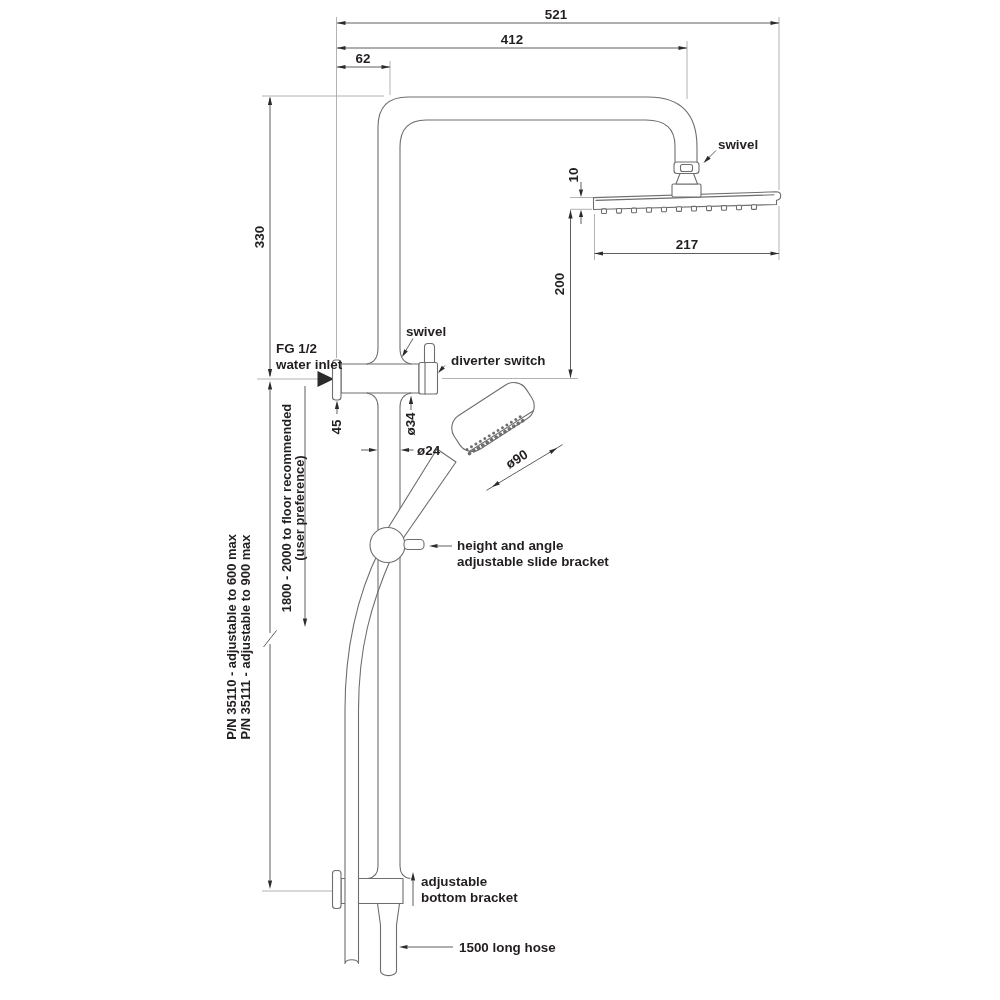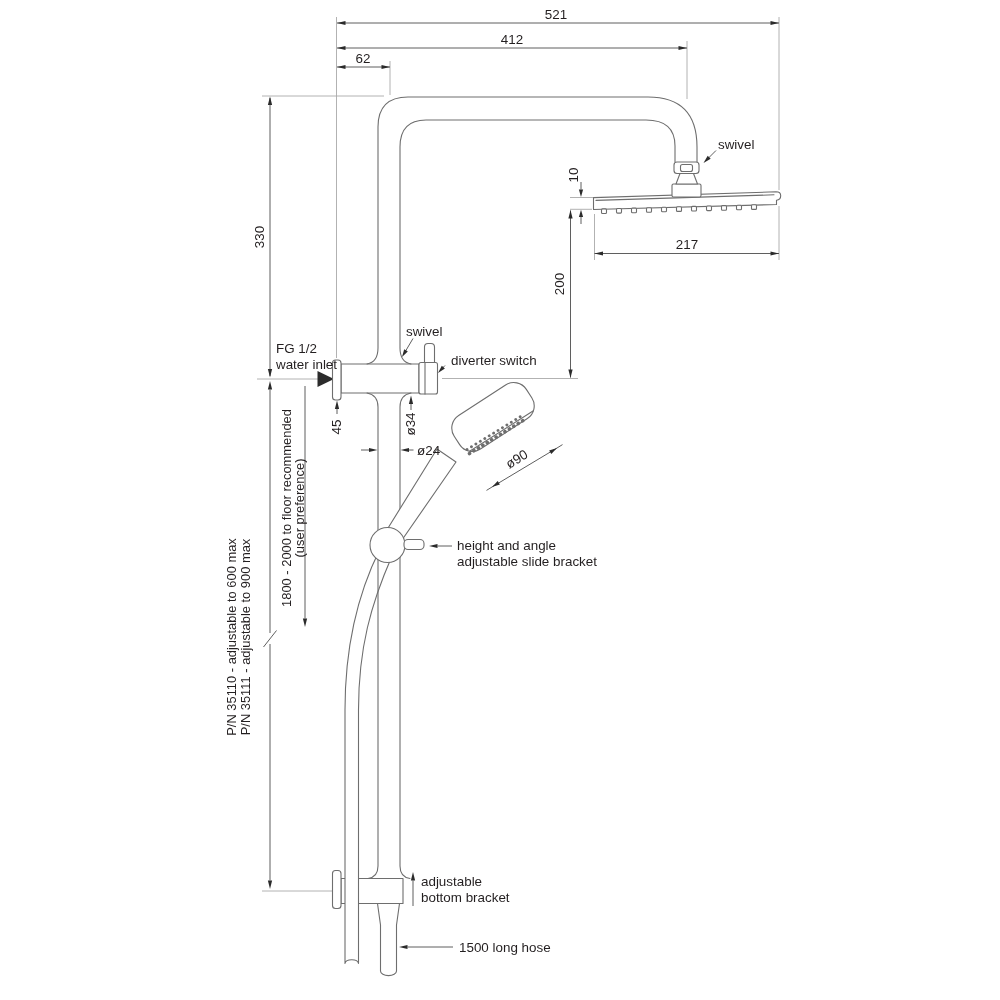--- a/index.html
+++ b/index.html
@@ -1,16 +1,16 @@
 <!DOCTYPE html>
 <html><head>
 <meta charset="utf-8">
 <style>
   html,body{margin:0;padding:0;background:#ffffff;}
-  #stage{position:relative;width:994px;height:1000px;background:#ffffff;overflow:hidden;}
+  #stage{position:relative;width:994px;height:1000px;background:#ffffff;overflow:hidden;font-weight:bold;}
   svg{position:absolute;left:0;top:0;}
   .prod{fill:none;stroke:#6e6e6e;stroke-width:1.1;stroke-linejoin:round;stroke-linecap:round;}
   .prodf{fill:#ffffff;stroke:#6e6e6e;stroke-width:1.1;stroke-linejoin:round;}
   .ext{fill:none;stroke:#a9a9a9;stroke-width:0.9;}
   .dim{fill:none;stroke:#4d4d4d;stroke-width:0.9;}
   .arr{fill:#2b2b2b;stroke:none;}
   .dots{fill:none;stroke:#6e6e6e;stroke-linecap:round;}
   text{font-family:"Liberation Sans","DejaVu Sans",sans-serif;font-size:13.4px;fill:#231f20;}
   text.sm{font-size:12.9px;}
 </style>

